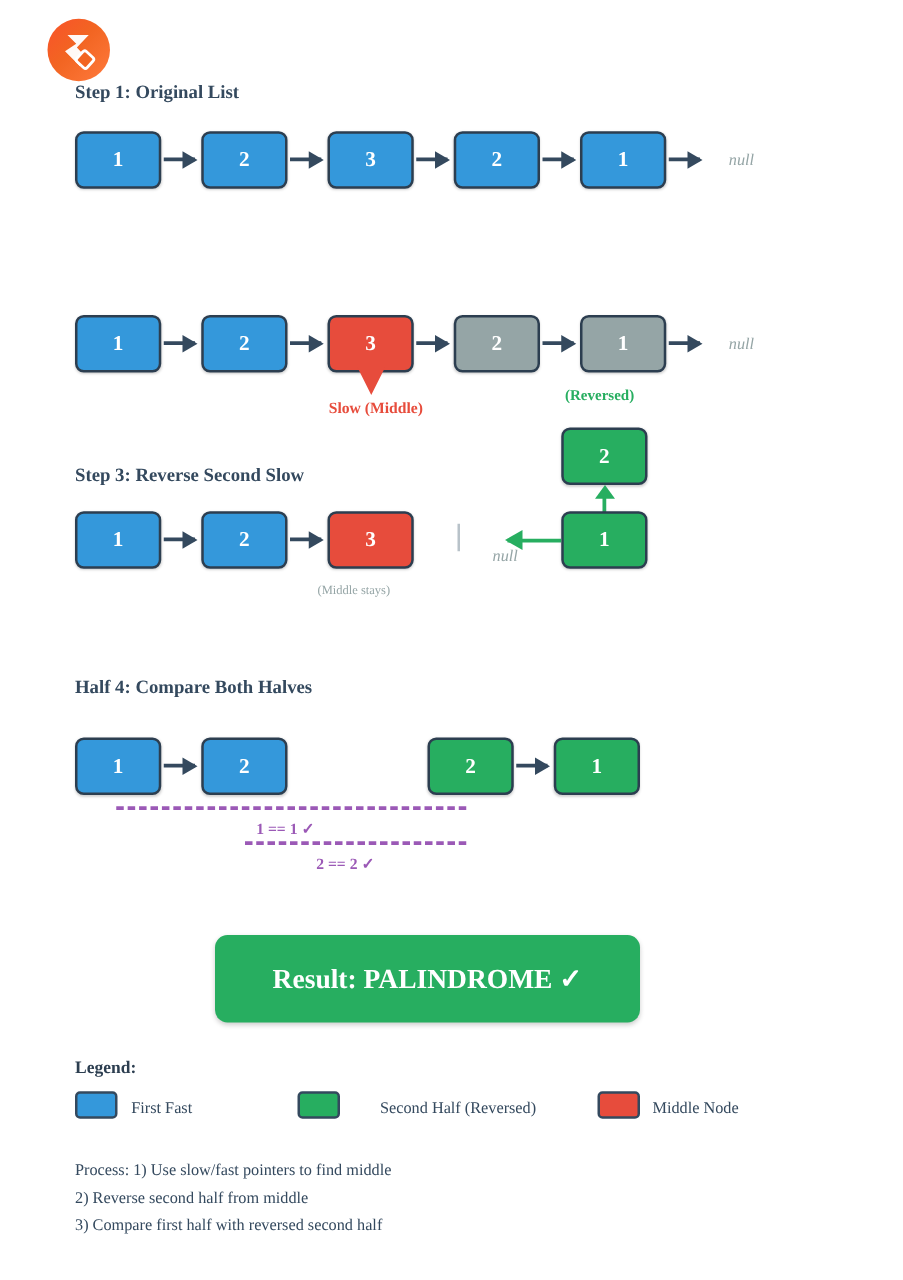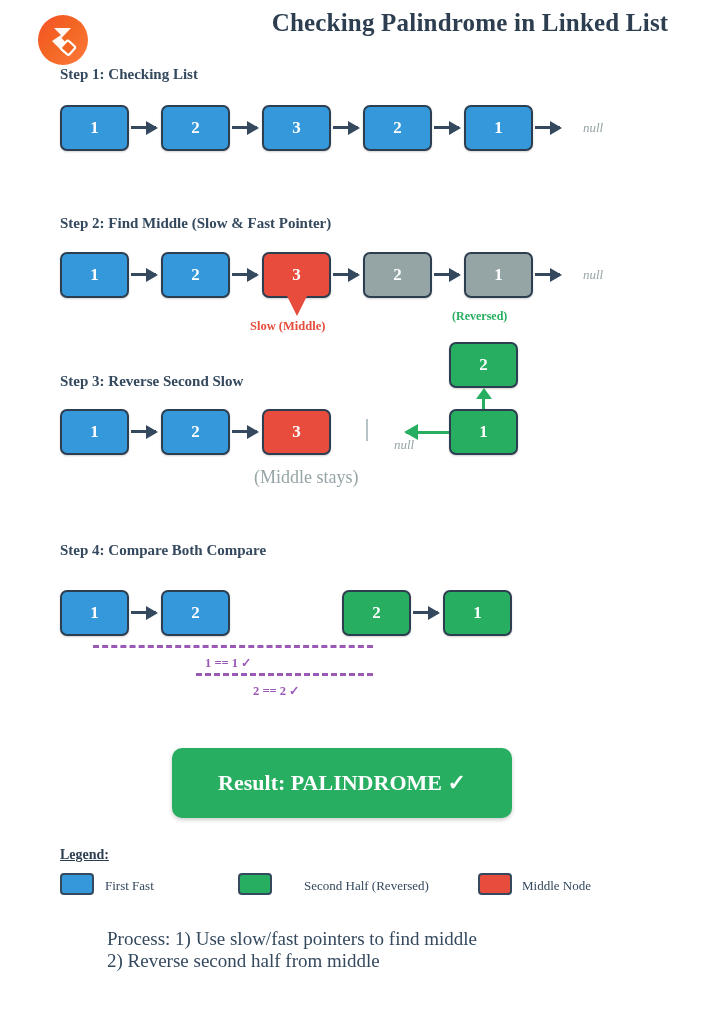--- a/index.html
+++ b/index.html
@@ -143,31 +143,32 @@
     font-style: italic;
     color: #95a5a6;
     white-space: nowrap;
   }
   .caption-red {
     position: absolute;
     font-size: 12.5px;
     font-weight: bold;
     color: #e74c3c;
     white-space: nowrap;
+    margin-left: 13px;
   }
   .caption-green {
     position: absolute;
     font-size: 12px;
     font-weight: bold;
     color: #27ae60;
     white-space: nowrap;
   }
   .caption-gray {
     position: absolute;
-    font-size: 18px;
+    font-size: 10px;
     color: #95a5a6;
     white-space: nowrap;
   }
   .divider-vert {
     position: absolute;
     width: 2px;
     background: #b8c2c9;
   }
 
   
@@ -203,76 +204,72 @@
   }
 
   
   .legend-title {
     position: absolute;
     left: 60px;
     top: 847px;
     font-size: 14px;
     font-weight: bold;
     color: #2c3e50;
-    text-decoration: underline;
   }
   .legend-swatch {
     position: absolute;
     width: 34px;
     height: 22px;
     border-radius: 4px;
     border: 2px solid #34495e;
     box-sizing: border-box;
   }
   .legend-text {
     position: absolute;
     font-size: 13px;
     color: #34495e;
     white-space: nowrap;
   }
 
   
   .process-note {
     position: absolute;
     left: 60px;
-    font-size: 19px;
+    font-size: 13px;
     color: #34495e;
     white-space: nowrap;
-    margin-left: 47px;
   }
 </style>
 </head>
 <body>
 
 <div id="page">
 
   <div class="logo">
     <svg width="50" height="50" viewBox="0 0 50 50">
       <path d="M16 13 H33 L23.5 23 L32 32 L26 38 L14 26 L23 20 L16 13 Z" fill="#ffffff" opacity="0.96"></path>
       <rect x="25" y="27" width="11" height="11" rx="2" transform="rotate(42 30 32)" fill="#f26522" stroke="#ffffff" stroke-width="2.2"></rect>
     </svg>
   </div>
 
-  <div class="page-title">Checking Palindrome in Linked List</div>
-
-  <div class="step-title" style="left:60px; top:66px;">Step 1: Checking List</div>
+
+  <div class="step-title" style="left:60px; top:66px;">Step 1: Original List</div>
 
   <div class="node blue" style="left:60px;  top:105px;">1</div>
   <div class="arrow" style="left:131px; top:126px; width:25px;"></div>
   <div class="node blue" style="left:161px; top:105px;">2</div>
   <div class="arrow" style="left:232px; top:126px; width:25px;"></div>
   <div class="node blue" style="left:262px; top:105px;">3</div>
   <div class="arrow" style="left:333px; top:126px; width:25px;"></div>
   <div class="node blue" style="left:363px; top:105px;">2</div>
   <div class="arrow" style="left:434px; top:126px; width:25px;"></div>
   <div class="node blue" style="left:464px; top:105px;">1</div>
   <div class="arrow" style="left:535px; top:126px; width:25px;"></div>
   <div class="null-label" style="left:583px; top:120px;">null</div>
 
-  <div class="step-title" style="left:60px; top:215px;">Step 2: Find Middle (Slow &amp; Fast Pointer)</div>
 
   <div class="node blue" style="left:60px;  top:252px;">1</div>
   <div class="arrow" style="left:131px; top:273px; width:25px;"></div>
   <div class="node blue" style="left:161px; top:252px;">2</div>
   <div class="arrow" style="left:232px; top:273px; width:25px;"></div>
   <div class="node red" style="left:262px; top:252px;">3</div>
   <div class="pointer-down" style="left:286px; top:294px;"></div>
   <div class="caption-red" style="left:250px; top:319px;">Slow (Middle)</div>
   <div class="arrow" style="left:333px; top:273px; width:25px;"></div>
   <div class="node gray" style="left:363px; top:252px;">2</div>
@@ -292,21 +289,21 @@
   <div class="caption-gray" style="left:254px; top:467px;">(Middle stays)</div>
 
   <div class="divider-vert" style="left:366px; top:419px; height:22px;"></div>
 
   <div class="node green" style="left:449px; top:342px;">2</div>
   <div class="arrow-green-up" style="left:482px; top:397px; height:13px;"></div>
   <div class="node green" style="left:449px; top:409px;">1</div>
   <div class="arrow-green-left" style="left:406px; top:431px; width:43px;"></div>
   <div class="null-label" style="left:394px; top:437px;">null</div>
 
-  <div class="step-title" style="left:60px; top:542px;">Step 4: Compare Both Compare</div>
+  <div class="step-title" style="left:60px; top:542px;">Half 4: Compare Both Halves</div>
 
   <div class="node blue" style="left:60px;  top:590px;">1</div>
   <div class="arrow" style="left:131px; top:611px; width:25px;"></div>
   <div class="node blue" style="left:161px; top:590px;">2</div>
 
   <div class="node green" style="left:342px; top:590px;">2</div>
   <div class="arrow" style="left:413px; top:611px; width:25px;"></div>
   <div class="node green" style="left:443px; top:590px;">1</div>
 
   <div class="cmp-line" style="left:93px; top:645px; width:280px;"></div>
@@ -322,14 +319,15 @@
   <div class="legend-text" style="left:105px; top:878px;">First Fast</div>
 
   <div class="legend-swatch" style="left:238px; top:873px; background:#27ae60;"></div>
   <div class="legend-text" style="left:282px; top:878px;margin-left:22px;">Second Half (Reversed)</div>
 
   <div class="legend-swatch" style="left:478px; top:873px; background:#e74c3c;"></div>
   <div class="legend-text" style="left:522px; top:878px;text-align:center;">Middle Node</div>
 
   <div class="process-note" style="top:928px;">Process: 1) Use slow/fast pointers to find middle</div>
   <div class="process-note" style="top:950px;">2) Reverse second half from middle</div>
+  <div class="process-note" style="top:972px;">3) Compare first half with reversed second half</div>
 
 </div>
 
 </body></html>

